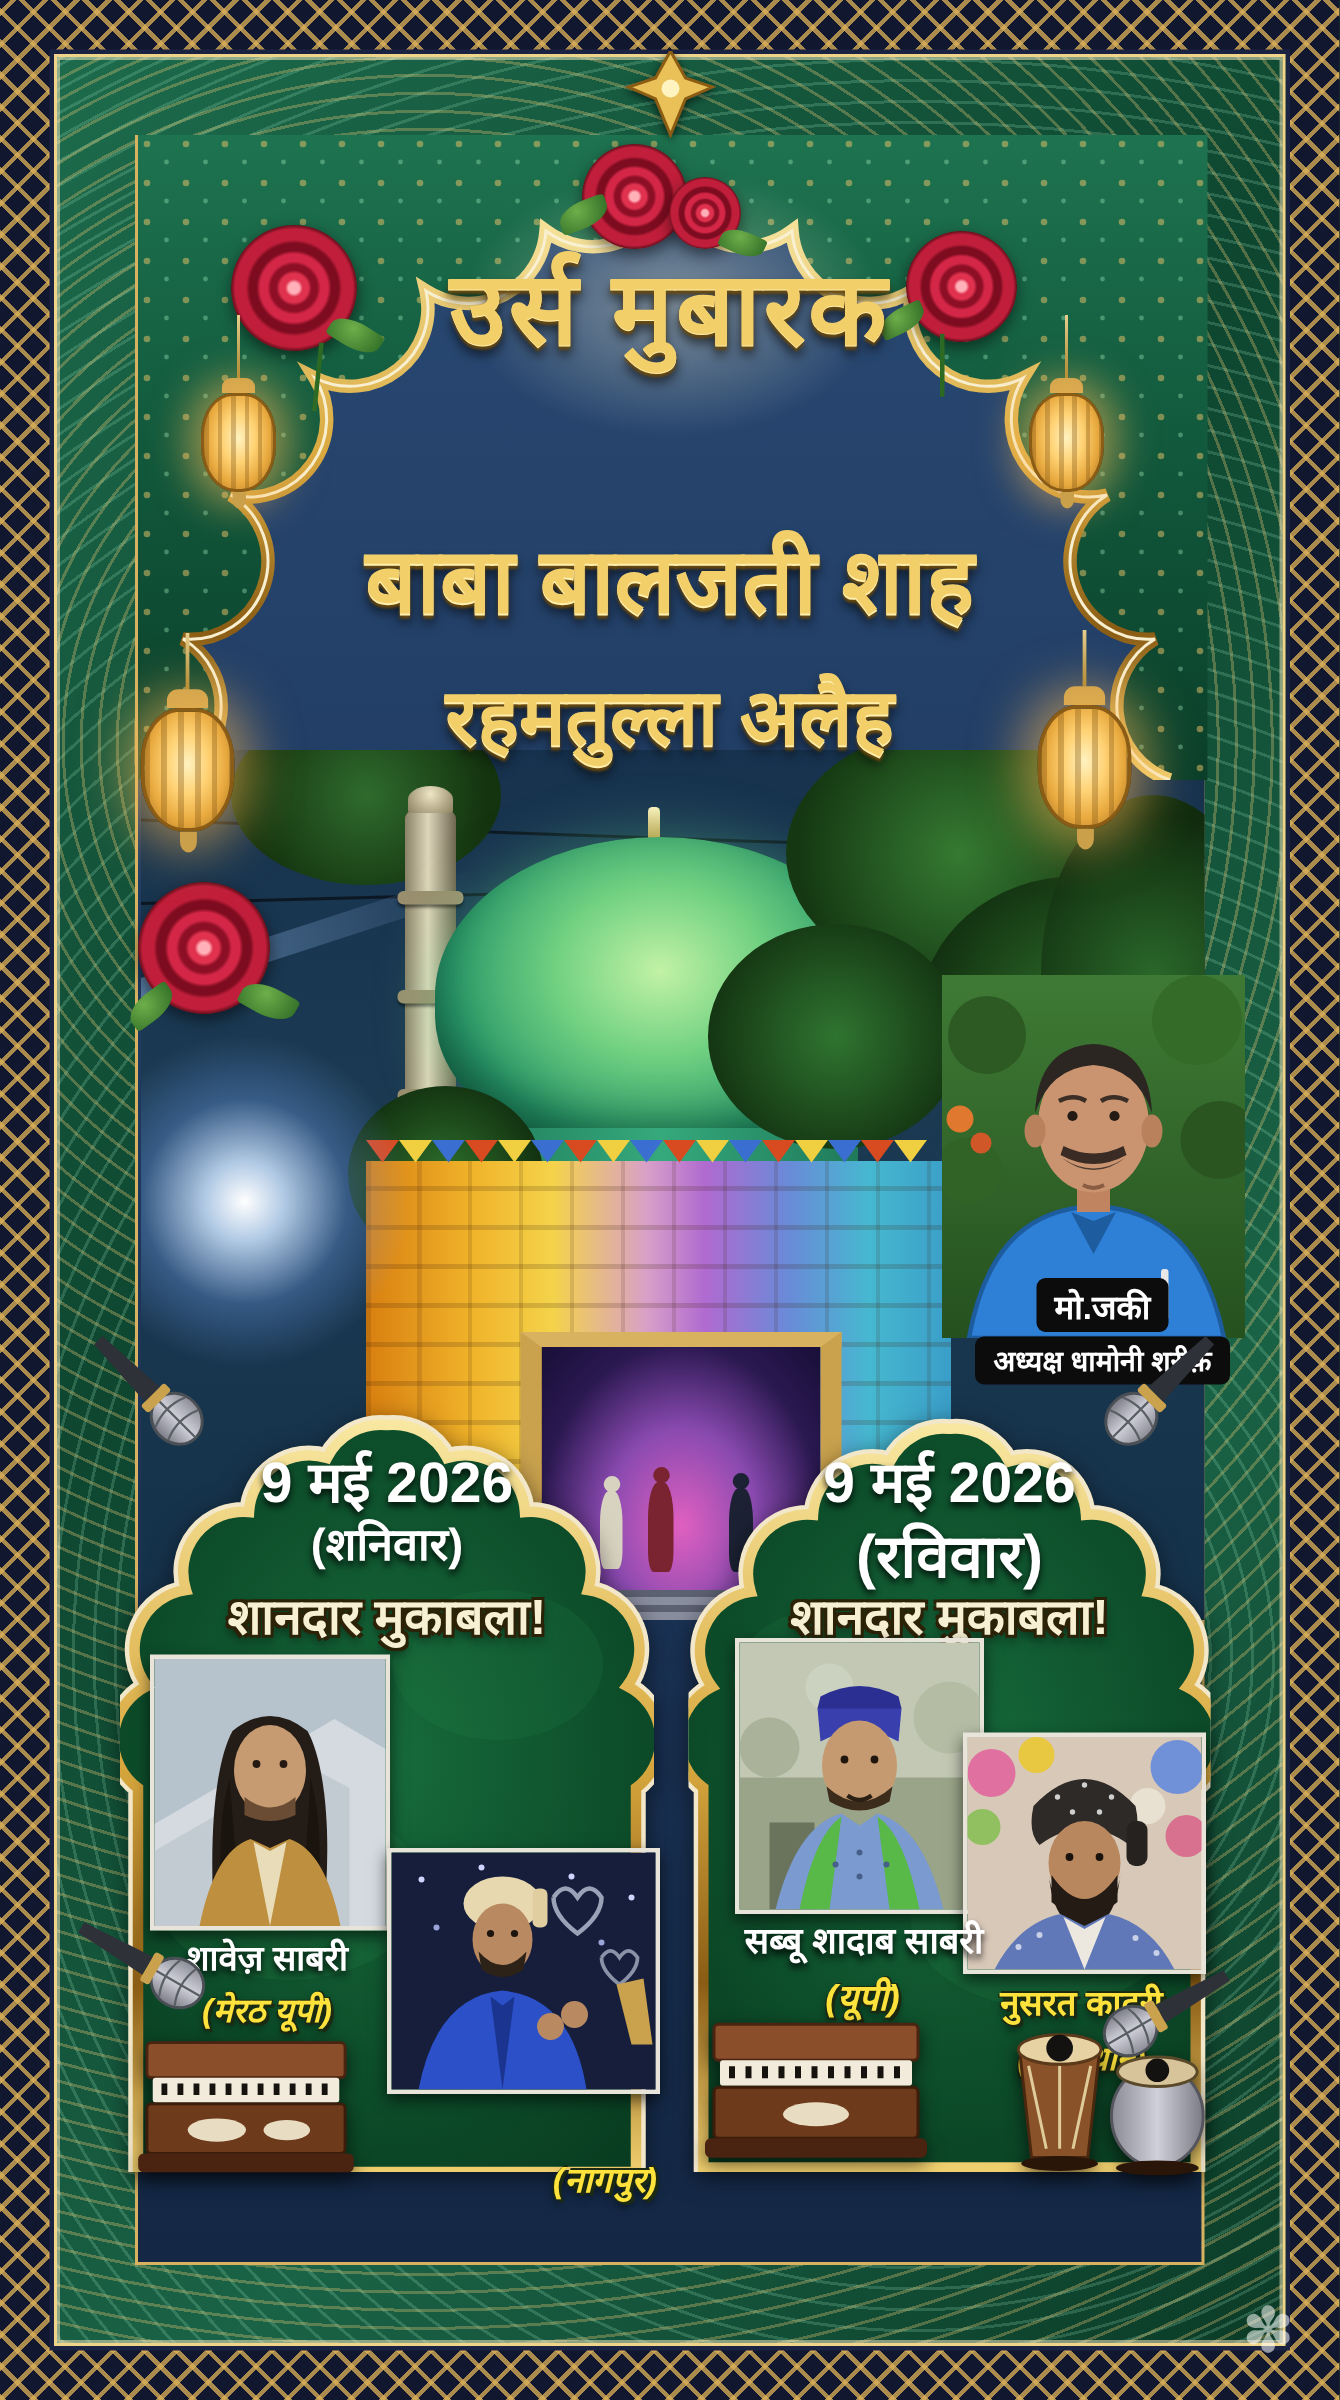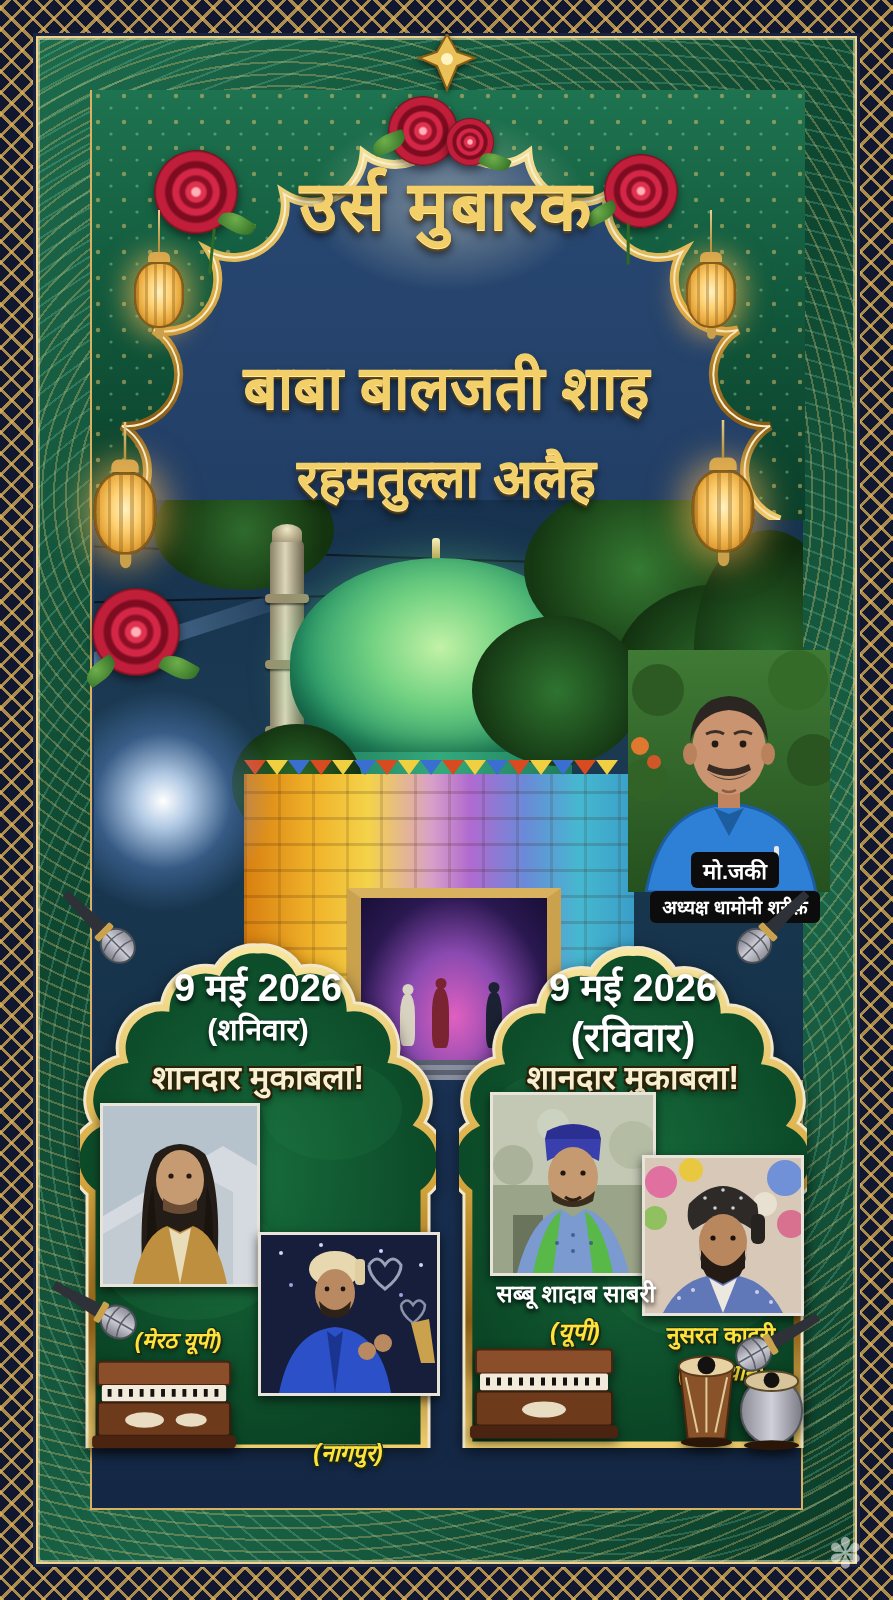--- a/index.html
+++ b/index.html
@@ -356,22 +356,23 @@
       <circle cx="68" cy="80" r="2.6" fill="#1a120c"></circle>
         <circle cx="88" cy="80" r="2.6" fill="#1a120c"></circle>
       <path d="M18 155 Q34 124 62 118 L78 126 L94 118 Q122 124 138 155 Z" fill="#6078b8"></path>
       <path d="M64 120 L78 155 L92 120 L78 128 Z" fill="#ece8e0"></path>
       <circle cx="34" cy="140" r="2" fill="#c8d0e8"></circle>
         <circle cx="48" cy="132" r="2" fill="#c8d0e8"></circle>
         <circle cx="112" cy="134" r="2" fill="#c8d0e8"></circle>
         <circle cx="126" cy="144" r="2" fill="#c8d0e8"></circle>
     </svg>
 
+    <div class="abs whitetxt nowrap" style="left:-4px;top:1196px;width:180px;text-align:center;font-size:23px;z-index:8;">शावेज़ साबरी</div>
     <div class="abs yellowtxt nowrap" style="left:-4px;top:1232px;width:180px;text-align:center;font-size:22px;font-style:italic;z-index:8;">(मेरठ यूपी)</div>
-    <div class="abs yellowtxt nowrap" style="left:166px;top:1344px;width:180px;text-align:center;font-size:23px;font-style:italic;z-index:8;">(नागपुर)</div>
+    <div class="abs yellowtxt nowrap" style="left:166px;top:1344px;width:180px;text-align:right;font-size:23px;font-style:italic;z-index:8;">(नागपुर)</div>
     <div class="abs whitetxt nowrap" style="left:366px;top:1184px;width:236px;text-align:center;font-size:24px;z-index:8;">सब्बू शादाब साबरी</div>
     <div class="abs yellowtxt nowrap" style="left:398px;top:1222px;width:170px;text-align:center;font-size:24px;font-style:italic;z-index:8;">(यूपी)</div>
     <div class="abs yellowtxt nowrap" style="left:544px;top:1226px;width:170px;text-align:center;font-size:23px;z-index:8;">नुसरत कादरी</div>
     <div class="abs yellowtxt nowrap" style="left:544px;top:1264px;width:170px;text-align:center;font-size:22px;font-style:italic;z-index:8;">(राजस्थान)</div>
 
     <svg class="abs" style="left:-6px;top:1262px;z-index:8;filter:drop-shadow(0 4px 6px rgba(0,0,0,.6));" width="156" height="102" viewBox="0 0 160 105">
       <rect x="12" y="8" width="136" height="24" rx="3" fill="#8a4e2a" stroke="#4a2410" stroke-width="2"></rect>
       <rect x="16" y="32" width="128" height="17" rx="2" fill="#f2eadb"></rect>
       <line x1="22" y1="40" x2="140" y2="40" stroke="#16120e" stroke-width="8" stroke-dasharray="4 7"></line>
       <rect x="12" y="50" width="136" height="34" rx="3" fill="#6e3a1c" stroke="#3c1c0a" stroke-width="2"></rect>

